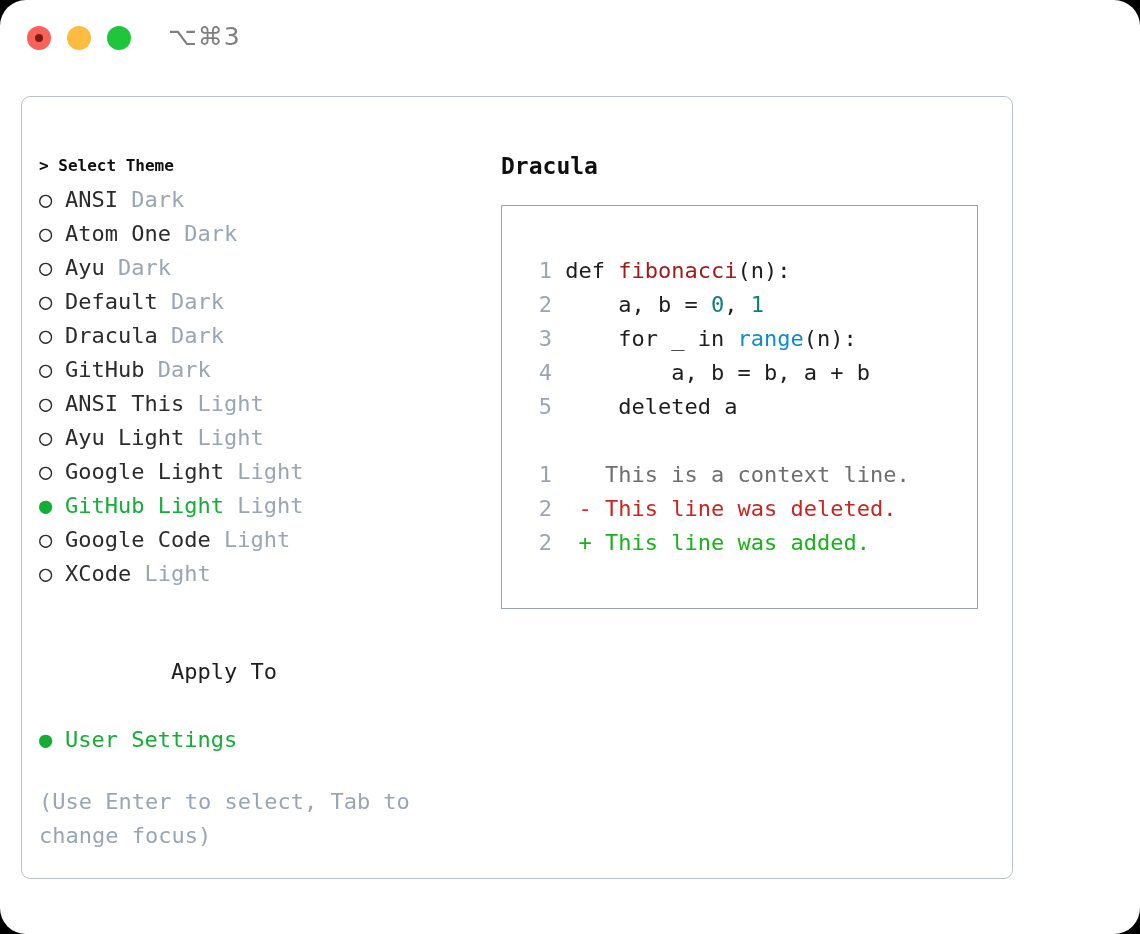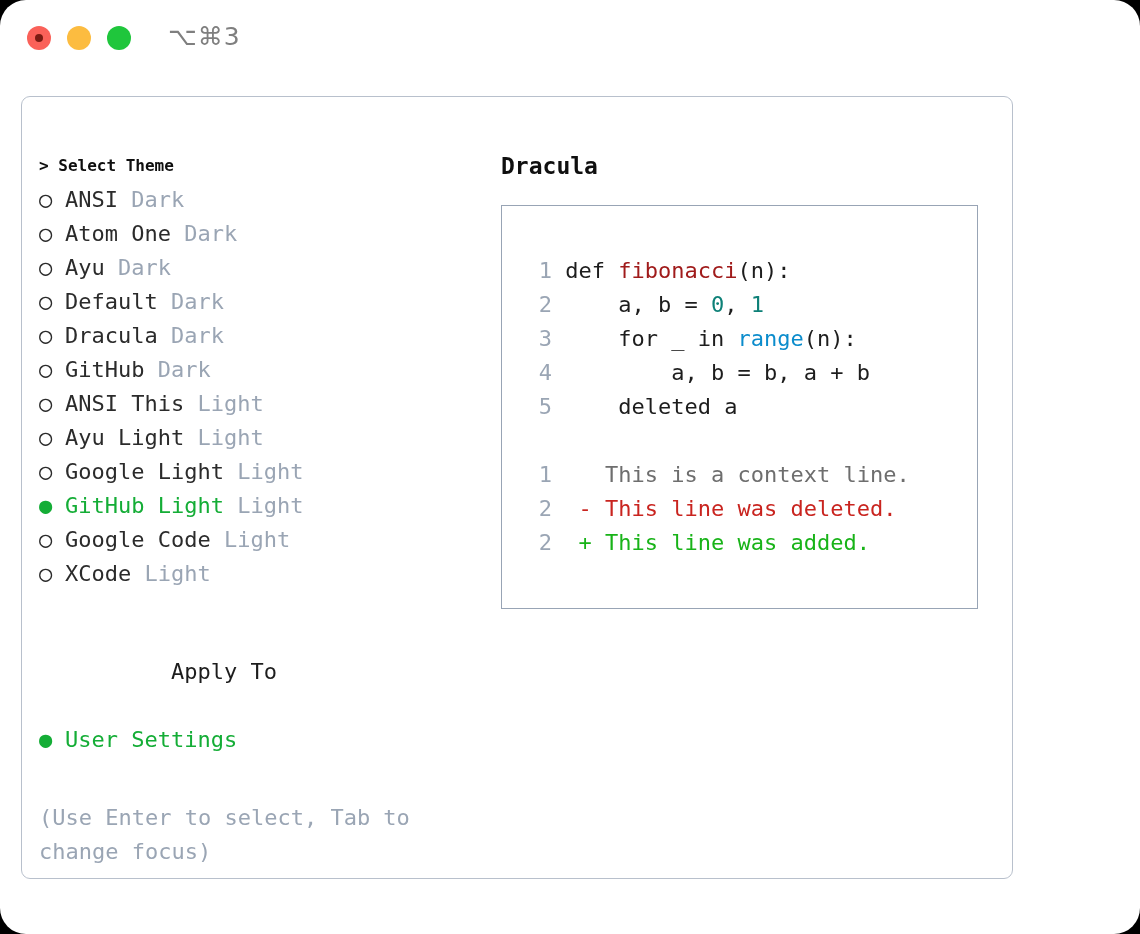--- a/index.html
+++ b/index.html
@@ -111,21 +111,21 @@
   .cat { color: #9aa5b4; }
   .section-head {
     font-size: 22px;
     line-height: 34px;
     color: #1d1d1d;
     white-space: pre;
     font-family: "DejaVu Sans Mono", monospace;
   }
   .spacer-sm { height: 30px; }
   .hint {
-    margin-top: 44px;
+    margin-top: 28px;
     font-size: 22px;
     line-height: 34px;
     color: #9aa5b4;
     width: 400px;
     font-family: "DejaVu Sans Mono", monospace;
   }
   
   .right-col {
     position: absolute;
     left: 479px;

